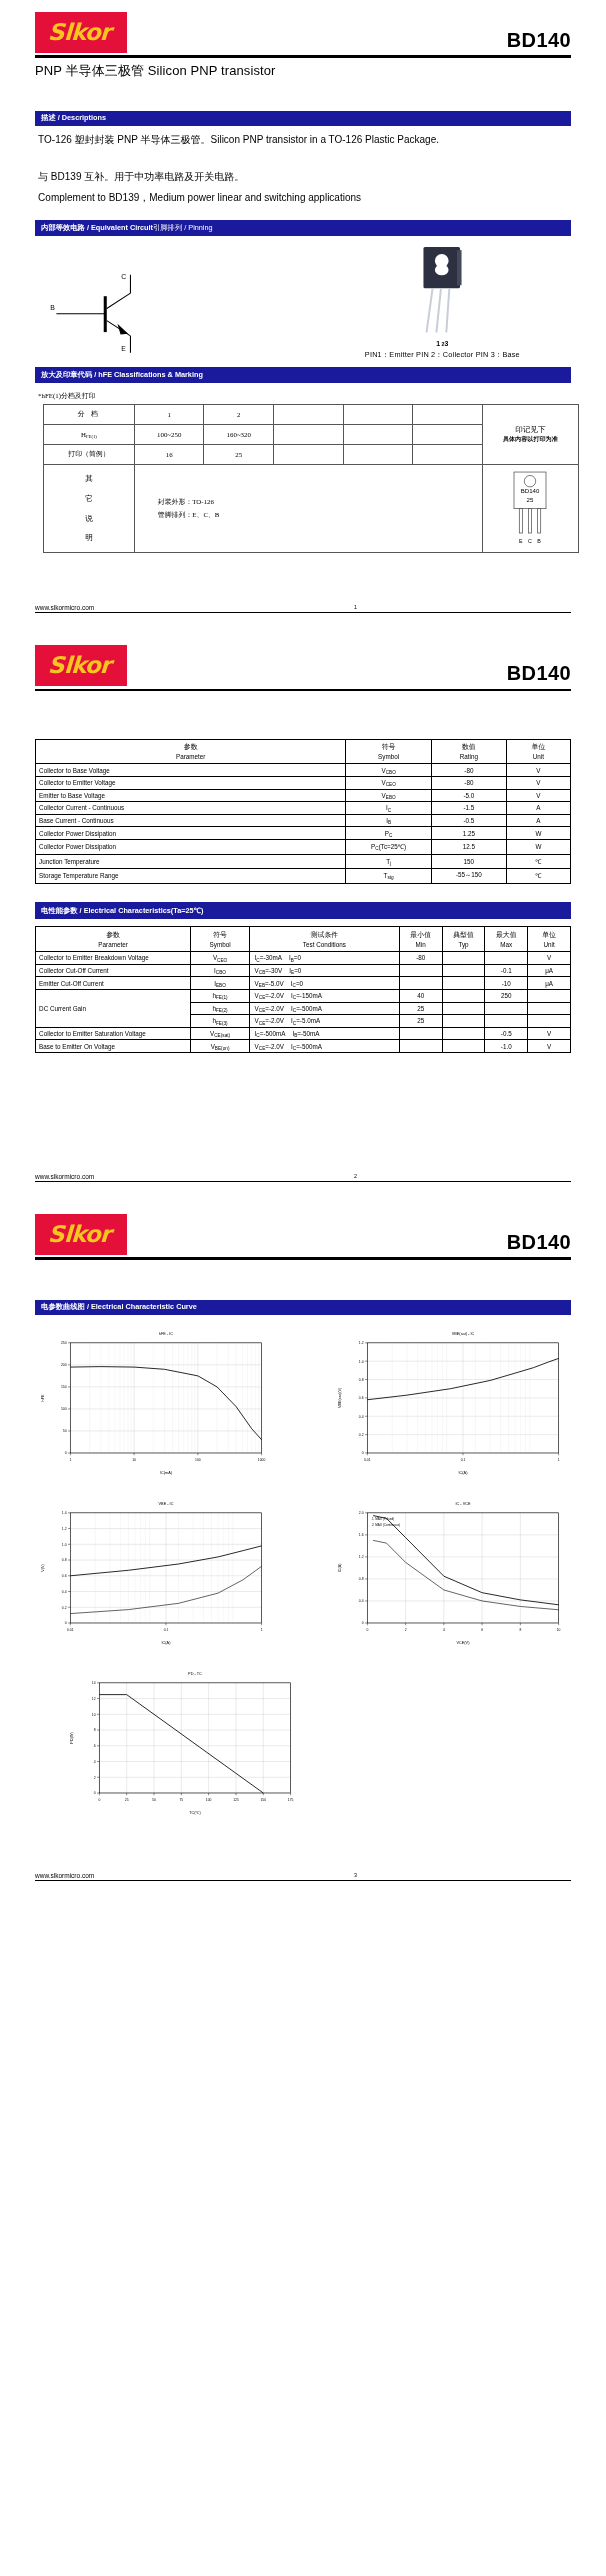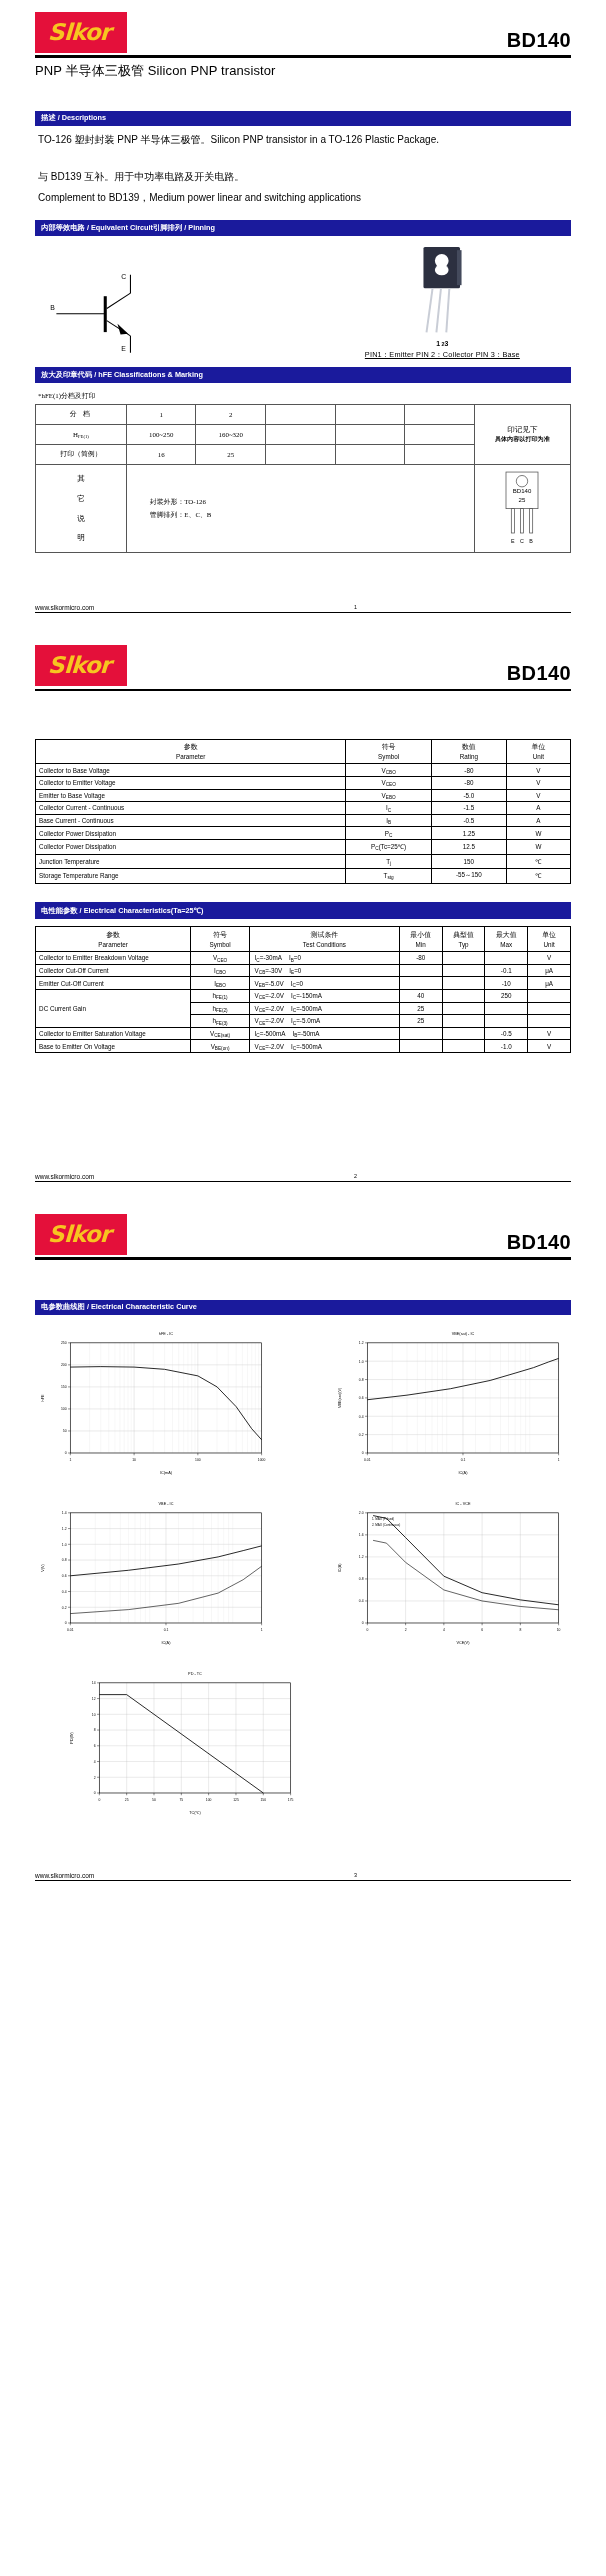--- a/index.html
+++ b/index.html
@@ -41,34 +41,34 @@
   }
 
   
   .bar {
     background:#1a1a9c; color:#fff;
     font-size:7.3px; font-weight:bold;
     padding:2.7px 6.1px 3.1px 6.1px;
     position:relative;
     display:flex; justify-content:flex-start; align-items:center;
   }
-  .bar .bar-right { font-weight:bold; padding-right:46px; }
+  .bar .bar-right { font-weight:normal; padding-right:46px; }
   .body-line { font-size:10px; padding:6.1px 3.1px 0 3.1px; line-height:1.5; }
 
   
   .ec-row { display:flex; min-height:115px; padding-top:4.6px; }
   .ec-left  { width:52%; position:relative; }
   .ec-right { width:48%; position:relative; text-align:center; }
-  .pin-line { font-size:7.3px; margin-top:3.1px; letter-spacing:0.2px;text-decoration:underline; }
+  .pin-line { font-size:7.3px; margin-top:3.1px; letter-spacing:0.2px; }
   .pin-nums { font-size:6.9px; font-weight:bold; }
 
   
   .mark-note { font-size:6.9px; margin:7.6px 0 3.1px 3.1px; font-family:"Liberation Serif", serif;}
   table.grid { border-collapse:collapse; width:100%; font-size:6.9px;
-               font-family:"Liberation Serif", serif; }
+               font-family:"Liberation Serif", serif;margin-left:8px; }
   table.grid td, table.grid th {
     border:0.8px solid #555; text-align:center; vertical-align:middle;
     padding:3.8px 1.5px; font-weight:normal;
   }
   .mk-h { height:20px; }
   .mk-lbl { width:17%; letter-spacing:2.3px; }
   .mk-c  { width:13%; }
   .mk-note-cell { width:24%; }
   .note-cn1 { font-size:7.6px; }
   .note-cn2 { font-size:6.1px; font-weight:bold; font-family:"DejaVu Serif", serif; }

